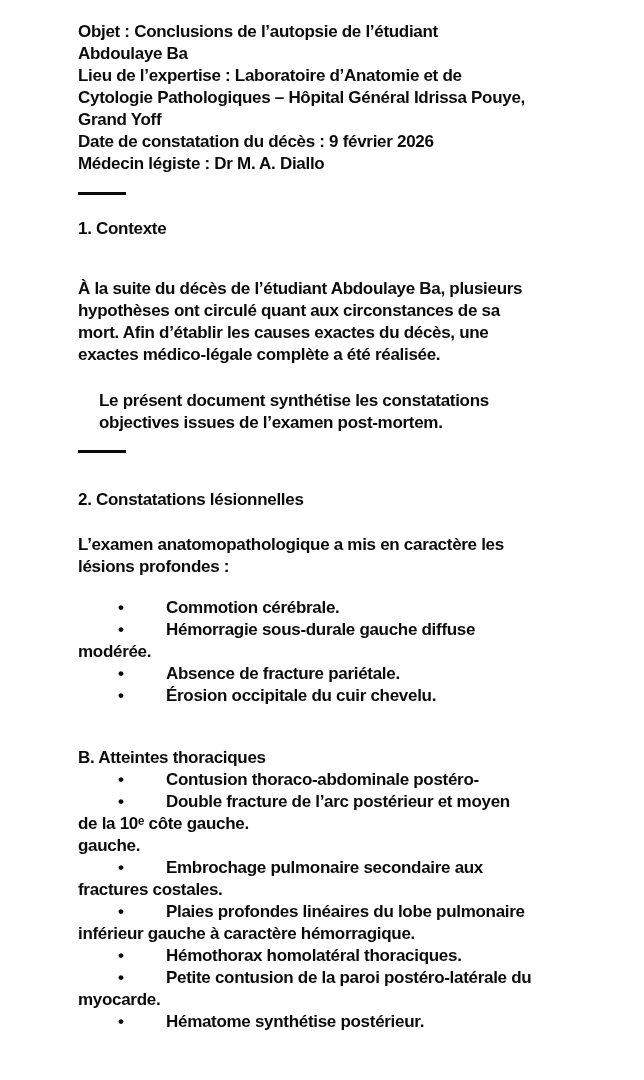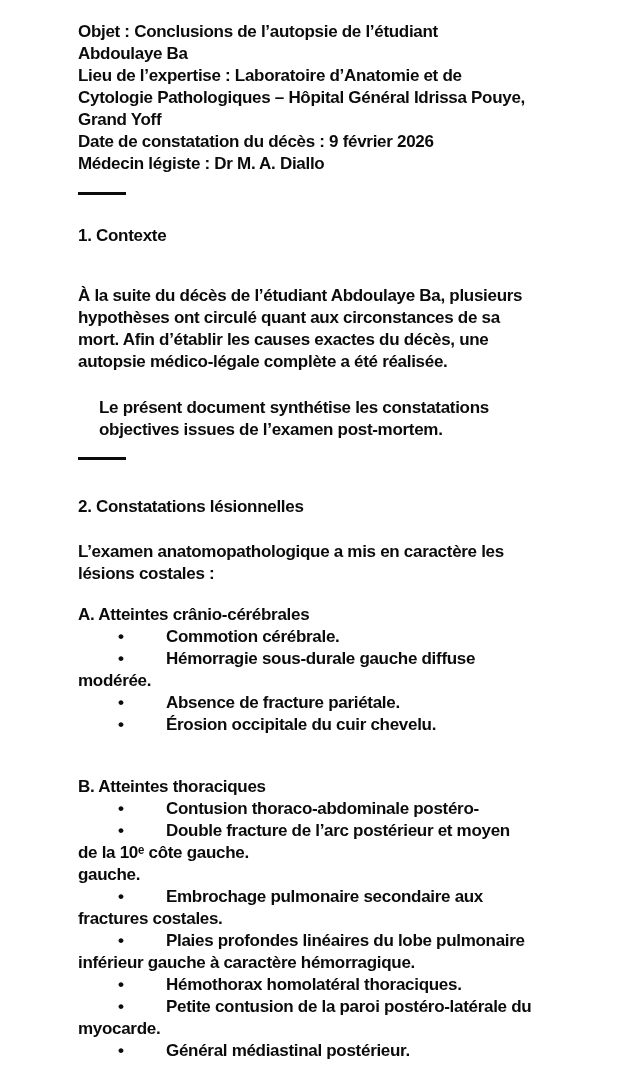--- a/index.html
+++ b/index.html
@@ -28,21 +28,21 @@
     white-space: nowrap;
     height: 22px;
   }
   .divider {
     width: 48px;
     height: 3px;
     background: #0b0b0b;
   }
   
   .divider-1   { margin-top: 17px; }
-  .heading-1   { margin-top: 30px; }
+  .heading-1   { margin-top: 23px; }
   .para-1      { margin-top: 38px; }
   .para-2      { margin-top: 24px; margin-left: 21px; }
   .divider-2   { margin-top: 16px; }
   .heading-2   { margin-top: 36px; }
   .intro       { margin-top: 23px; }
   .sub-a       { margin-top: 19px; }
   .sub-b       { margin-top: 40px; }
   
   .bf { padding-left: 40px; }
   .bf .marker {
@@ -66,39 +66,38 @@
   </div>
 
   <div class="divider divider-1"></div>
 
   <div class="line heading-1">1. Contexte</div>
 
   <div class="para-1">
     <div class="line">À la suite du décès de l’étudiant Abdoulaye Ba, plusieurs</div>
     <div class="line">hypothèses ont circulé quant aux circonstances de sa</div>
     <div class="line">mort. Afin d’établir les causes exactes du décès, une</div>
-    <div class="line">autopsie médico-légale complète a été réalisée.</div>
+    <div class="line">exactes médico-légale complète a été réalisée.</div>
   </div>
 
   <div class="para-2">
     <div class="line">Le présent document synthétise les constatations</div>
     <div class="line">objectives issues de l’examen post-mortem.</div>
   </div>
 
   <div class="divider divider-2"></div>
 
   <div class="line heading-2">2. Constatations lésionnelles</div>
 
   <div class="intro">
     <div class="line">L’examen anatomopathologique a mis en caractère les</div>
-    <div class="line">lésions costales :</div>
+    <div class="line">lésions profondes :</div>
   </div>
 
   <div class="sub-a">
-    <div class="line">A. Atteintes crânio-cérébrales</div>
 
     <div class="line bf"><span class="marker">•</span><span>Commotion cérébrale.</span></div>
 
     <div class="line bf"><span class="marker">•</span><span>Hémorragie sous-durale gauche diffuse</span></div>
     <div class="line">modérée.</div>
 
     <div class="line bf"><span class="marker">•</span><span>Absence de fracture pariétale.</span></div>
 
     <div class="line bf"><span class="marker">•</span><span>Érosion occipitale du cuir chevelu.</span></div>
   </div>
@@ -117,16 +116,16 @@
     <div class="line">fractures costales.</div>
 
     <div class="line bf"><span class="marker">•</span><span>Plaies profondes linéaires du lobe pulmonaire</span></div>
     <div class="line">inférieur gauche à caractère hémorragique.</div>
 
     <div class="line bf"><span class="marker">•</span><span>Hémothorax homolatéral thoraciques.</span></div>
 
     <div class="line bf"><span class="marker">•</span><span>Petite contusion de la paroi postéro-latérale du</span></div>
     <div class="line">myocarde.</div>
 
-    <div class="line bf"><span class="marker">•</span><span>Général médiastinal postérieur.</span></div>
+    <div class="line bf"><span class="marker">•</span><span>Hématome synthétise postérieur.</span></div>
   </div>
 
 </div>
 
 </body></html>

